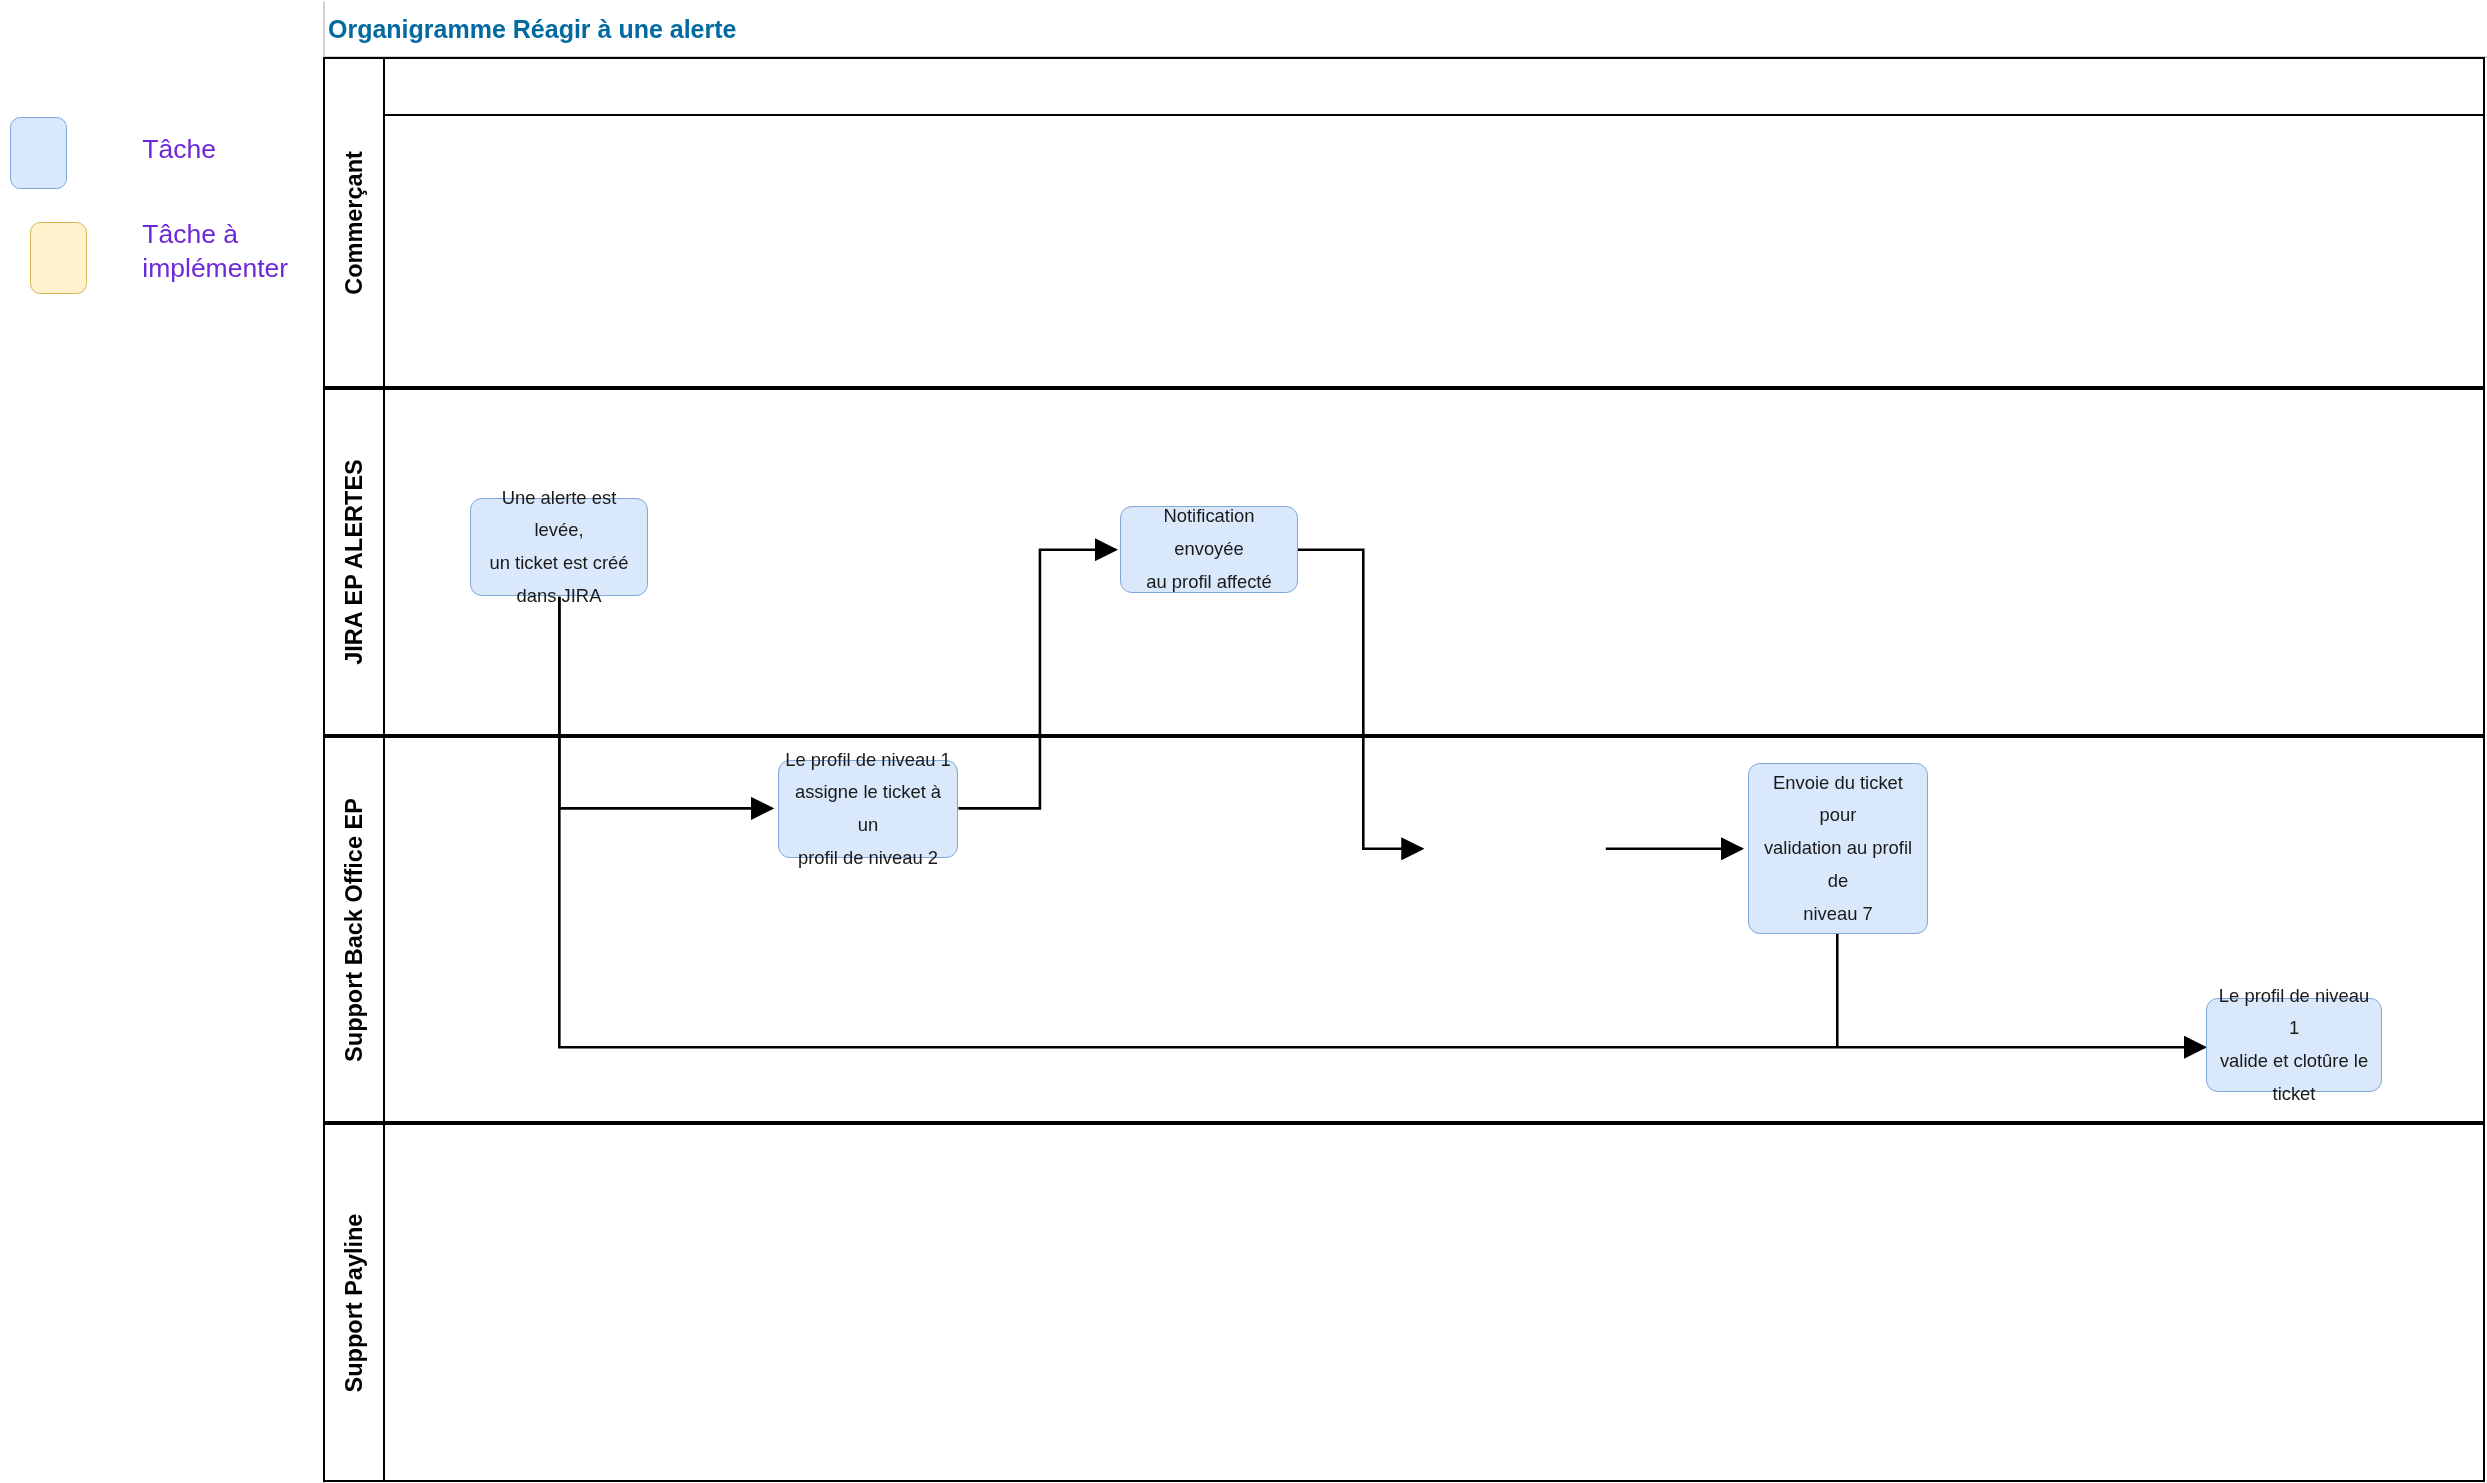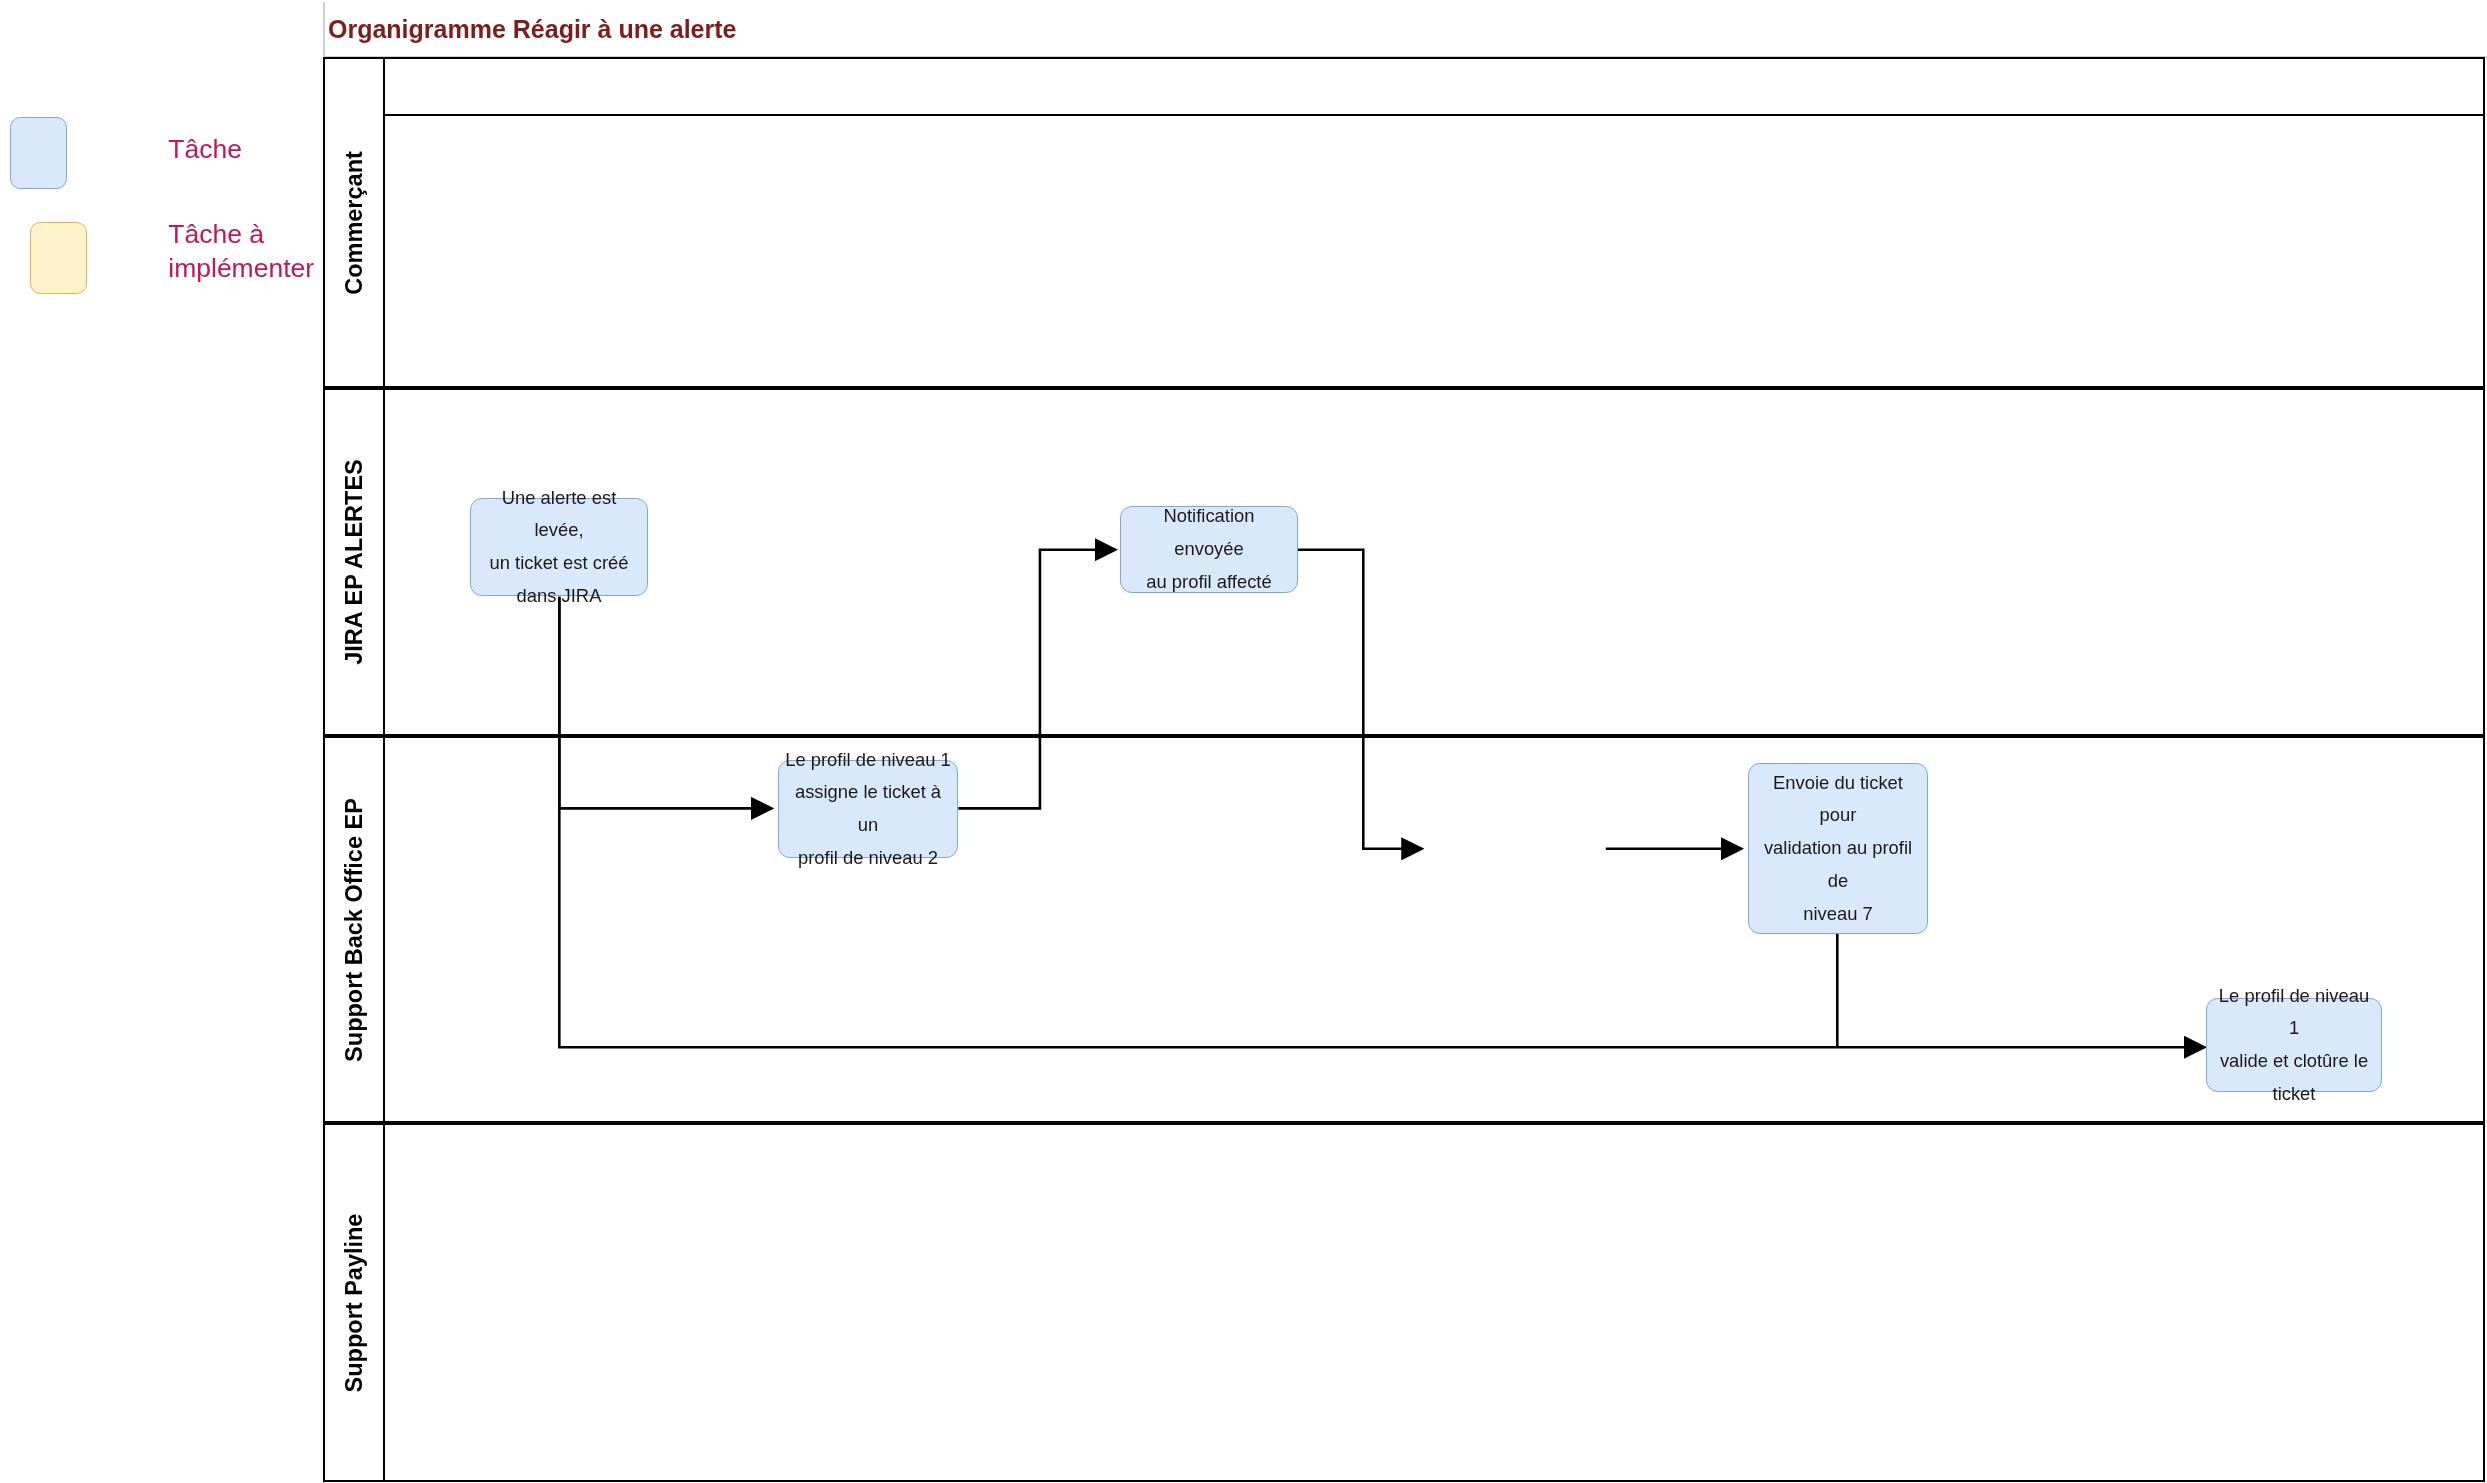--- a/index.html
+++ b/index.html
@@ -32,23 +32,23 @@
     left: 10.3px;
   }
   .legend-swatch {
     width: 57px;
     height: 72px;
     border-radius: 10.3px;
     box-sizing: border-box;
     flex: none;
   }
   .legend-label {
-    margin-left: 85px;
+    margin-left: 59px;
     font-size: 26.5px;
-    color: #be185d;
+    color: #6d28d9;
     line-height: 1.28;
     white-space: pre-line;
     position: absolute;
     left: 73px;
   }
   #legend-row-tache { top: 7.3px; }
   #legend-row-tache .legend-label { top: 16px; }
   #legend-row-impl { top: 112px; padding-left: 20px; }
   #legend-row-impl .legend-label { top: -4.4px; }
 
@@ -63,21 +63,21 @@
     box-sizing: border-box;
   }
   #pool-title {
     position: absolute;
     left: 328px;
     top: 4.4px;
     width: 1764px;
     height: 51px;
     font-size: 25px;
     font-weight: bold;
-    color: #7f1d1d;
+    color: #0369a1;
     line-height: 51px;
     white-space: nowrap;
   }
   #pool-title-sep {
     position: absolute;
     left: 323px;
     top: 56px;
     width: 2164px;
     height: 2.2px;
     background: #d0d0d0;

